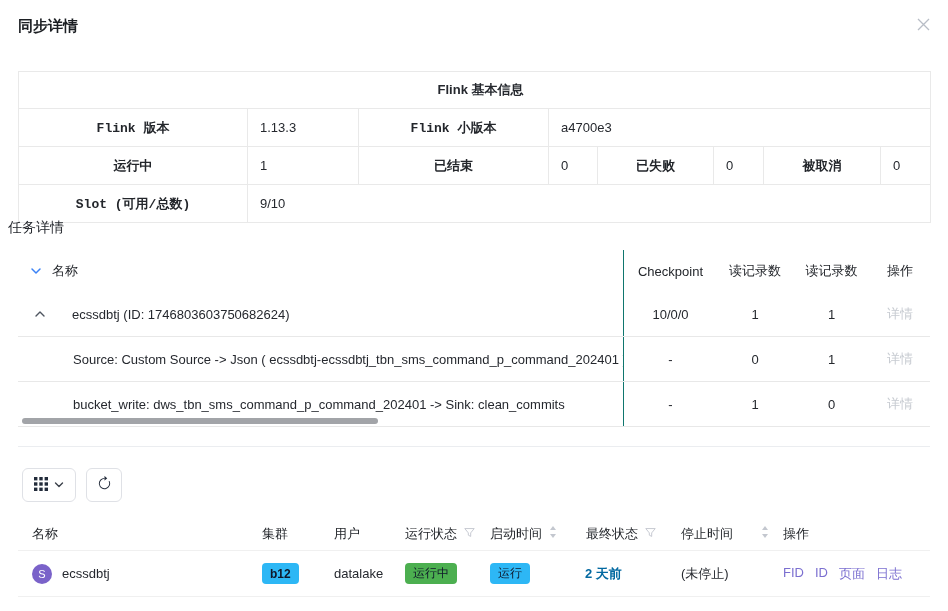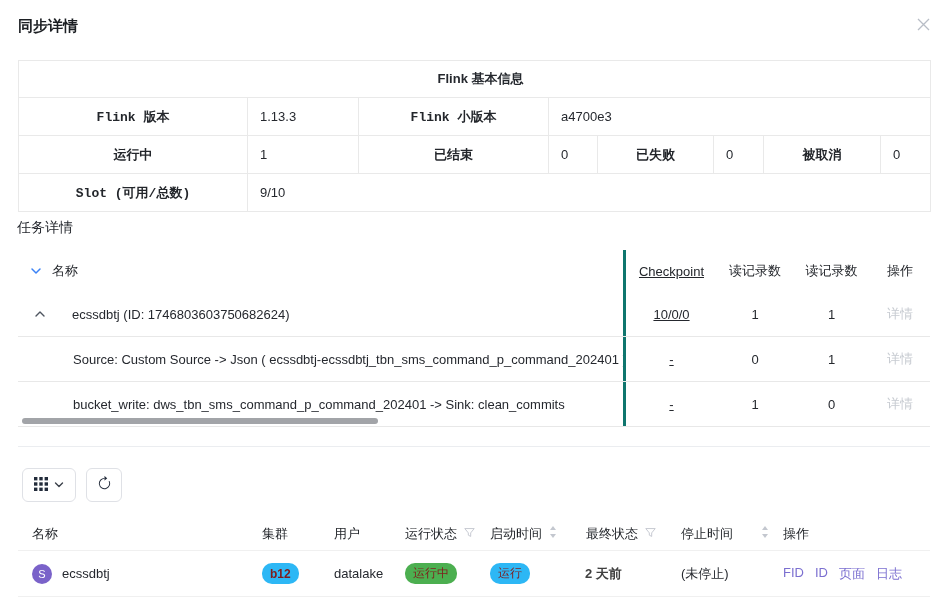--- a/index.html
+++ b/index.html
@@ -6,40 +6,40 @@
   html,body { width:948px; height:611px; background:#fff; overflow:hidden; }
   body { font-family:"Liberation Sans","DejaVu Sans",sans-serif; color:#25282e; font-size:13px; }
   .drawer { position:relative; width:948px; height:611px; background:#fff; }
 
   
   .drawer-title { position:absolute; top:17px; left:18px; font-size:15px; font-weight:600; color:#1c1f23; }
   .close-btn { position:absolute; top:15px; right:16px; width:18px; height:18px; cursor:pointer;
                display:flex; align-items:center; justify-content:center; }
 
   
-  .flink-table { position:absolute; top:60px; left:18px; width:912px; border-collapse:collapse; table-layout:fixed; }
+  .flink-table { position:absolute; top:71px; left:18px; width:912px; border-collapse:collapse; table-layout:fixed; }
   .flink-table td, .flink-table th { border:1px solid #e9e9e9; font-size:13px; height:38px; }
   .flink-table th { font-weight:700; text-align:center; color:#23262b;font-family:Liberation Mono, monospace; }
   .flink-table td { text-align:left; padding-left:12px; color:#25282e; }
   .flink-table .tbl-caption { font-weight:700; text-align:center; height:37px; }
 
   
-  .section-title { position:absolute; top:219px; left:17px; font-size:14px; color:#25282e; }
+  .section-title { position:absolute; top:219px; left:8px; font-size:14px; color:#25282e; }
 
   
   .task-table { position:absolute; top:250px; left:18px; width:912px; }
   .t-row { display:flex; align-items:stretch; }
   .t-row.header { height:42px; }
   .t-row.body { height:45px; border-bottom:1px solid #e8e8e8; }
   .t-name { width:605px; display:flex; align-items:center; overflow:hidden; white-space:nowrap; }
   .t-row.header .t-name { padding-left:12px; font-weight:500; color:#23262b; }
   .t-name.parent { padding-left:16px;text-align:center; }
   .t-name.child { padding-left:55px; }
   .t-cell { display:flex; align-items:center; justify-content:center; font-size:13px; color:#25282e; }
-  .t-cell.cp { width:94px; border-left:3px solid #0f766e;text-decoration:underline; }
+  .t-cell.cp { width:94px; border-left:1px solid #0f766e; }
   .t-cell.rd { width:76px; }
   .t-cell.wr { width:77px; }
   .t-cell.op { width:60px; }
   .t-row.header .t-cell { font-weight:500; color:#23262b; }
   .detail-link { color:#c7cbd1; cursor:pointer; }
   .expand-all-icon { margin-right:10px; display:inline-flex; cursor:pointer; }
   .collapse-icon { margin-right:26px; display:inline-flex; cursor:pointer; flex:none; }
   .h-scrollbar { position:absolute; left:4px; bottom:3px; width:356px; height:6px; border-radius:3px;
                  background:#a2a4a8; cursor:pointer; }
 
@@ -58,24 +58,24 @@
                  border-bottom:1px solid #f0f0f0; }
   .jobs-row { position:absolute; top:551px; left:18px; width:912px; height:46px; display:flex;
               border-bottom:1px solid #f0f0f0; }
   .j-cell { display:flex; align-items:center; padding-left:14px; font-size:13px; }
   .jobs-header .j-cell { font-weight:500; color:#23262b; gap:7px; }
   .jc-0{width:230px;} .jc-1{width:72px;} .jc-2{width:71px;} .jc-3{width:85px;}
   .jc-4{width:95px;} .jc-5{width:96px;} .jc-6{width:102px;justify-content:space-between;} .jc-7{width:161px;}
   .avatar { width:20px; height:20px; border-radius:50%; background:#7a62c9; color:#fff; font-size:11px;
             display:flex; align-items:center; justify-content:center; margin-right:10px; flex:none; }
   .tag { display:inline-flex; align-items:center; justify-content:center; height:21px; padding:0 8px;
-         border-radius:10px; color:#7f1d1d; font-size:12px; }
+         border-radius:4px; color:#0f172a; font-size:12px; }
   .tag.cyan { background:#2db7f5; font-weight:600; }
   .tag.green { background:#4caf50; }
-  .bold-cell { font-weight:700; color:#404040; }
+  .bold-cell { font-weight:700; color:#0369a1; }
   .links { display:flex; gap:11px; }
   .links span { color:#7b6fd0; cursor:pointer; }
 </style>
 </head>
 <body>
 
 <div class="drawer">
 
   <div class="drawer-title">同步详情</div>
   <div class="close-btn">

